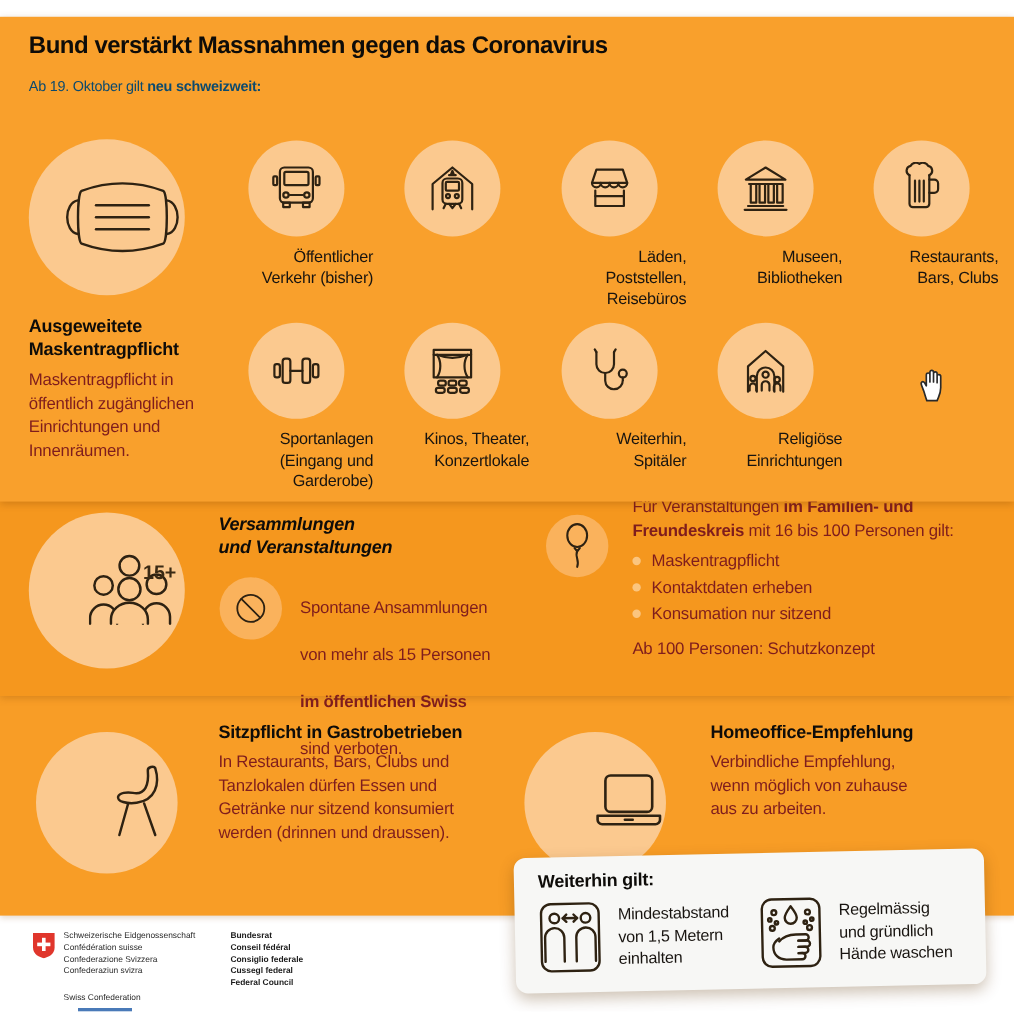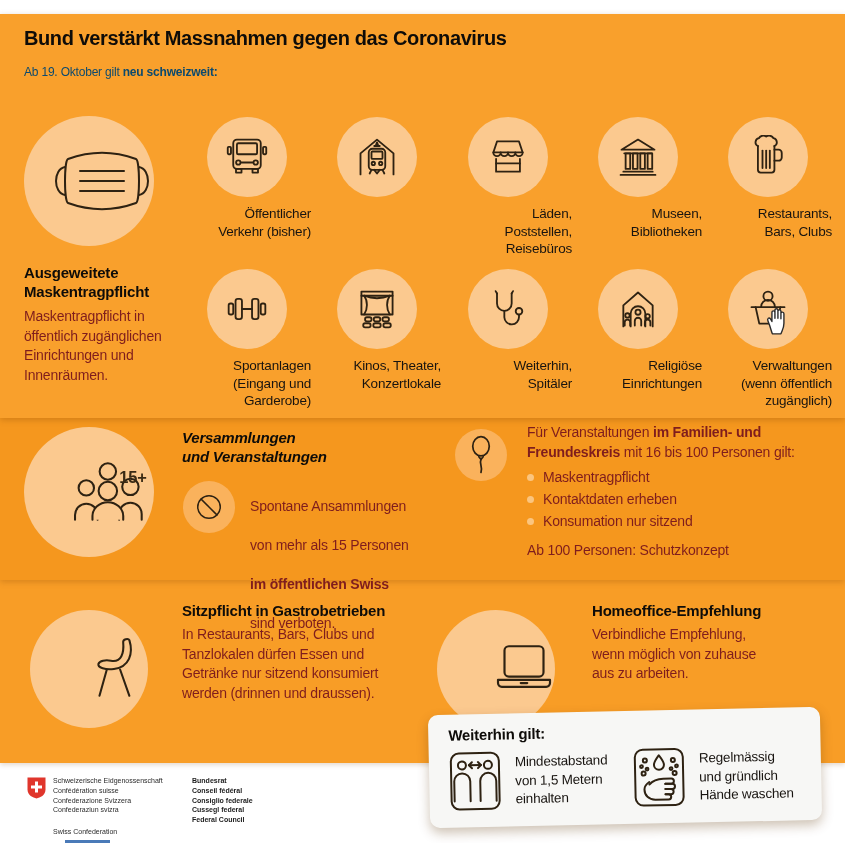--- a/index.html
+++ b/index.html
@@ -230,35 +230,20 @@
               <path d="M20.5,42 v-5 a3.5,3.5 0 0 1 7,0 v5"></path>
           <circle cx="34.5" cy="32" r="2.4"></circle>
               <path d="M31.5,42 v-3.5 a3,3 0 0 1 6,0 V42"></path>
         </g>
           </svg>
       </div>
       <div class="cell-label">Religiöse
 Einrichtungen</div>
     </div>
 
-    <div class="cell" style="left:704px;top:255px;">
-      <div class="circ">
-        <svg width="44" height="44" viewBox="0 0 48 48">
-            <g class="li">
-          <circle cx="24" cy="10" r="5"></circle>
-          <path d="M16.5,21.5 a7.5,7.5 0 0 1 15,0"></path>
-          <line x1="6" y1="22" x2="42" y2="22"></line>
-          <path d="M10.5,22 L14.5,40 H33.5 L37.5,22"></path>
-        </g>
-          </svg>
-      </div>
-      <div class="cell-label">Verwaltungen
-(wenn öffentlich
-zugänglich)</div>
-    </div>
   </section>
 
   <section class="sec sec-band">
     <div class="big-circle" style="left:24px;top:23px;width:130px;height:130px;">
       <svg width="80" height="64" viewBox="0 0 78 62">
         <g class="li">
           <circle cx="12" cy="27" r="7.5"></circle>
           <path d="M1,58 v-4.5 a11,11 0 0 1 22,0 V58"></path>
           <circle cx="55" cy="26" r="8"></circle>
           <path d="M44,58 v-5.5 a11,11 0 0 1 22,0 V58"></path>
@@ -289,21 +274,21 @@
 
     <div class="small-circle" style="left:455px;top:25px;width:52px;height:52px;">
       <svg width="32" height="40" viewBox="0 0 36 46">
           <g class="li">
         <ellipse cx="18" cy="13" rx="9.5" ry="11"></ellipse>
         <path d="M15.5,25 l2.5,3 l2.5,-3"></path>
         <path d="M18,28 c-2.5,5 2.5,9 0,15"></path>
       </g>
         </svg>
     </div>
-    <div class="abs" style="left:527px;top:19px;width:296px;">
+    <div class="abs" style="left:527px;top:9px;width:296px;">
       <div class="body-txt" style="white-space:normal;"><span>Für Veranstaltungen </span><span class="b">im Familien- und Freundeskreis</span><span> mit 16 bis 100 Personen gilt:</span></div>
       <div style="margin-top:6px;">
         <div class="bullet-row">
             <span class="dot"></span>
             <span class="body-txt">Maskentragpflicht</span>
           </div>
         <div class="bullet-row">
             <span class="dot"></span>
             <span class="body-txt">Kontaktdaten erheben</span>
           </div>

